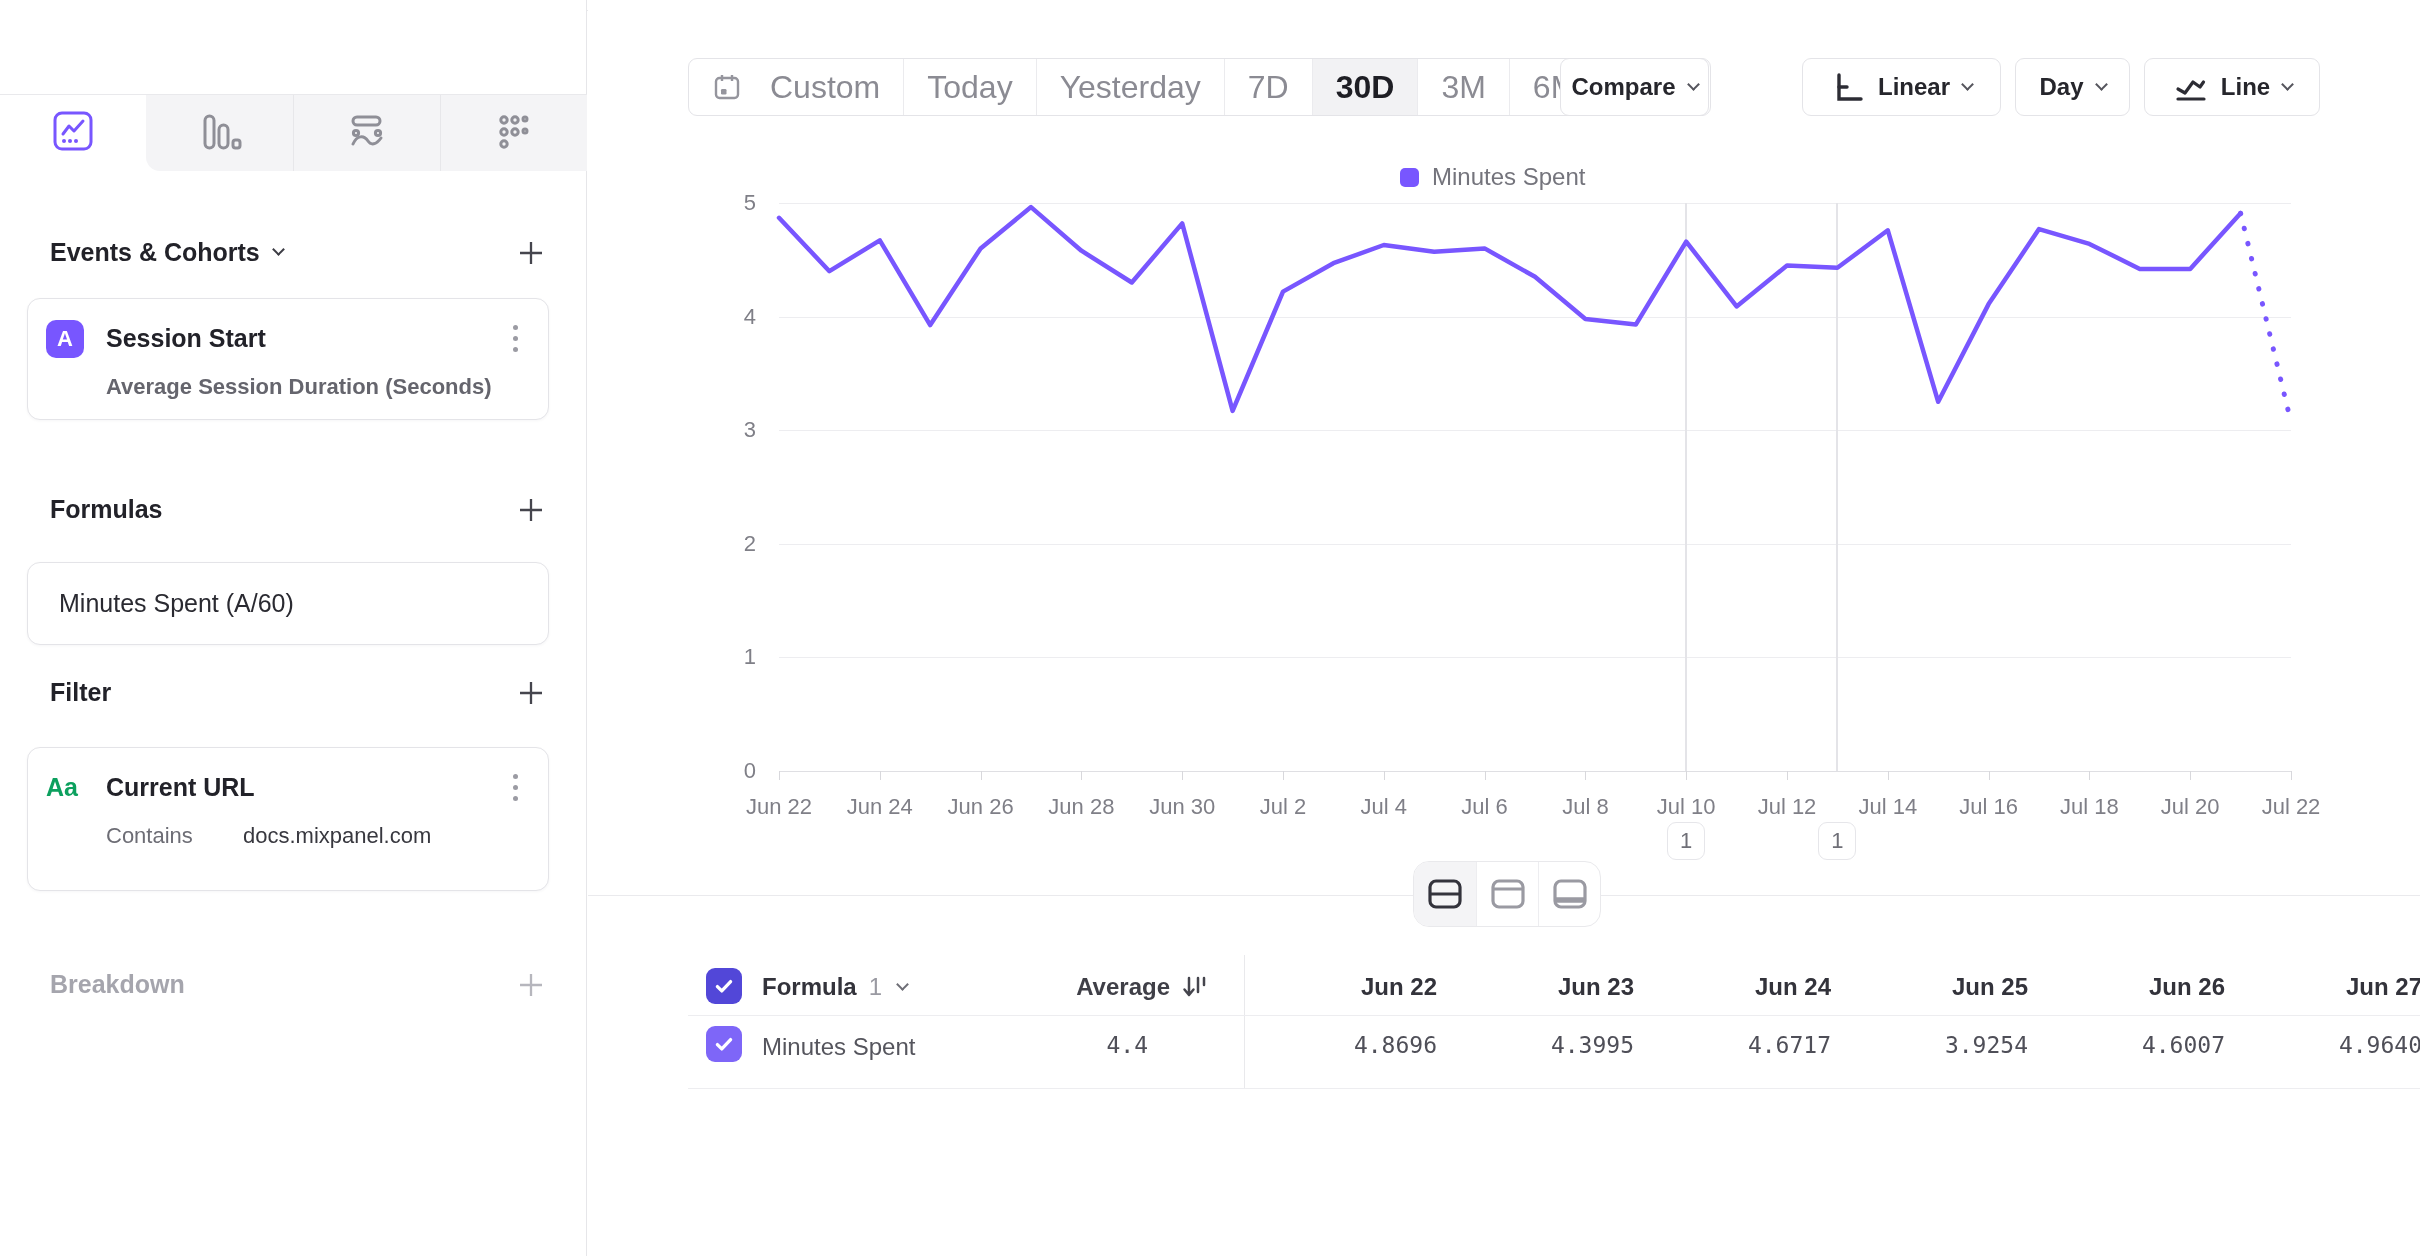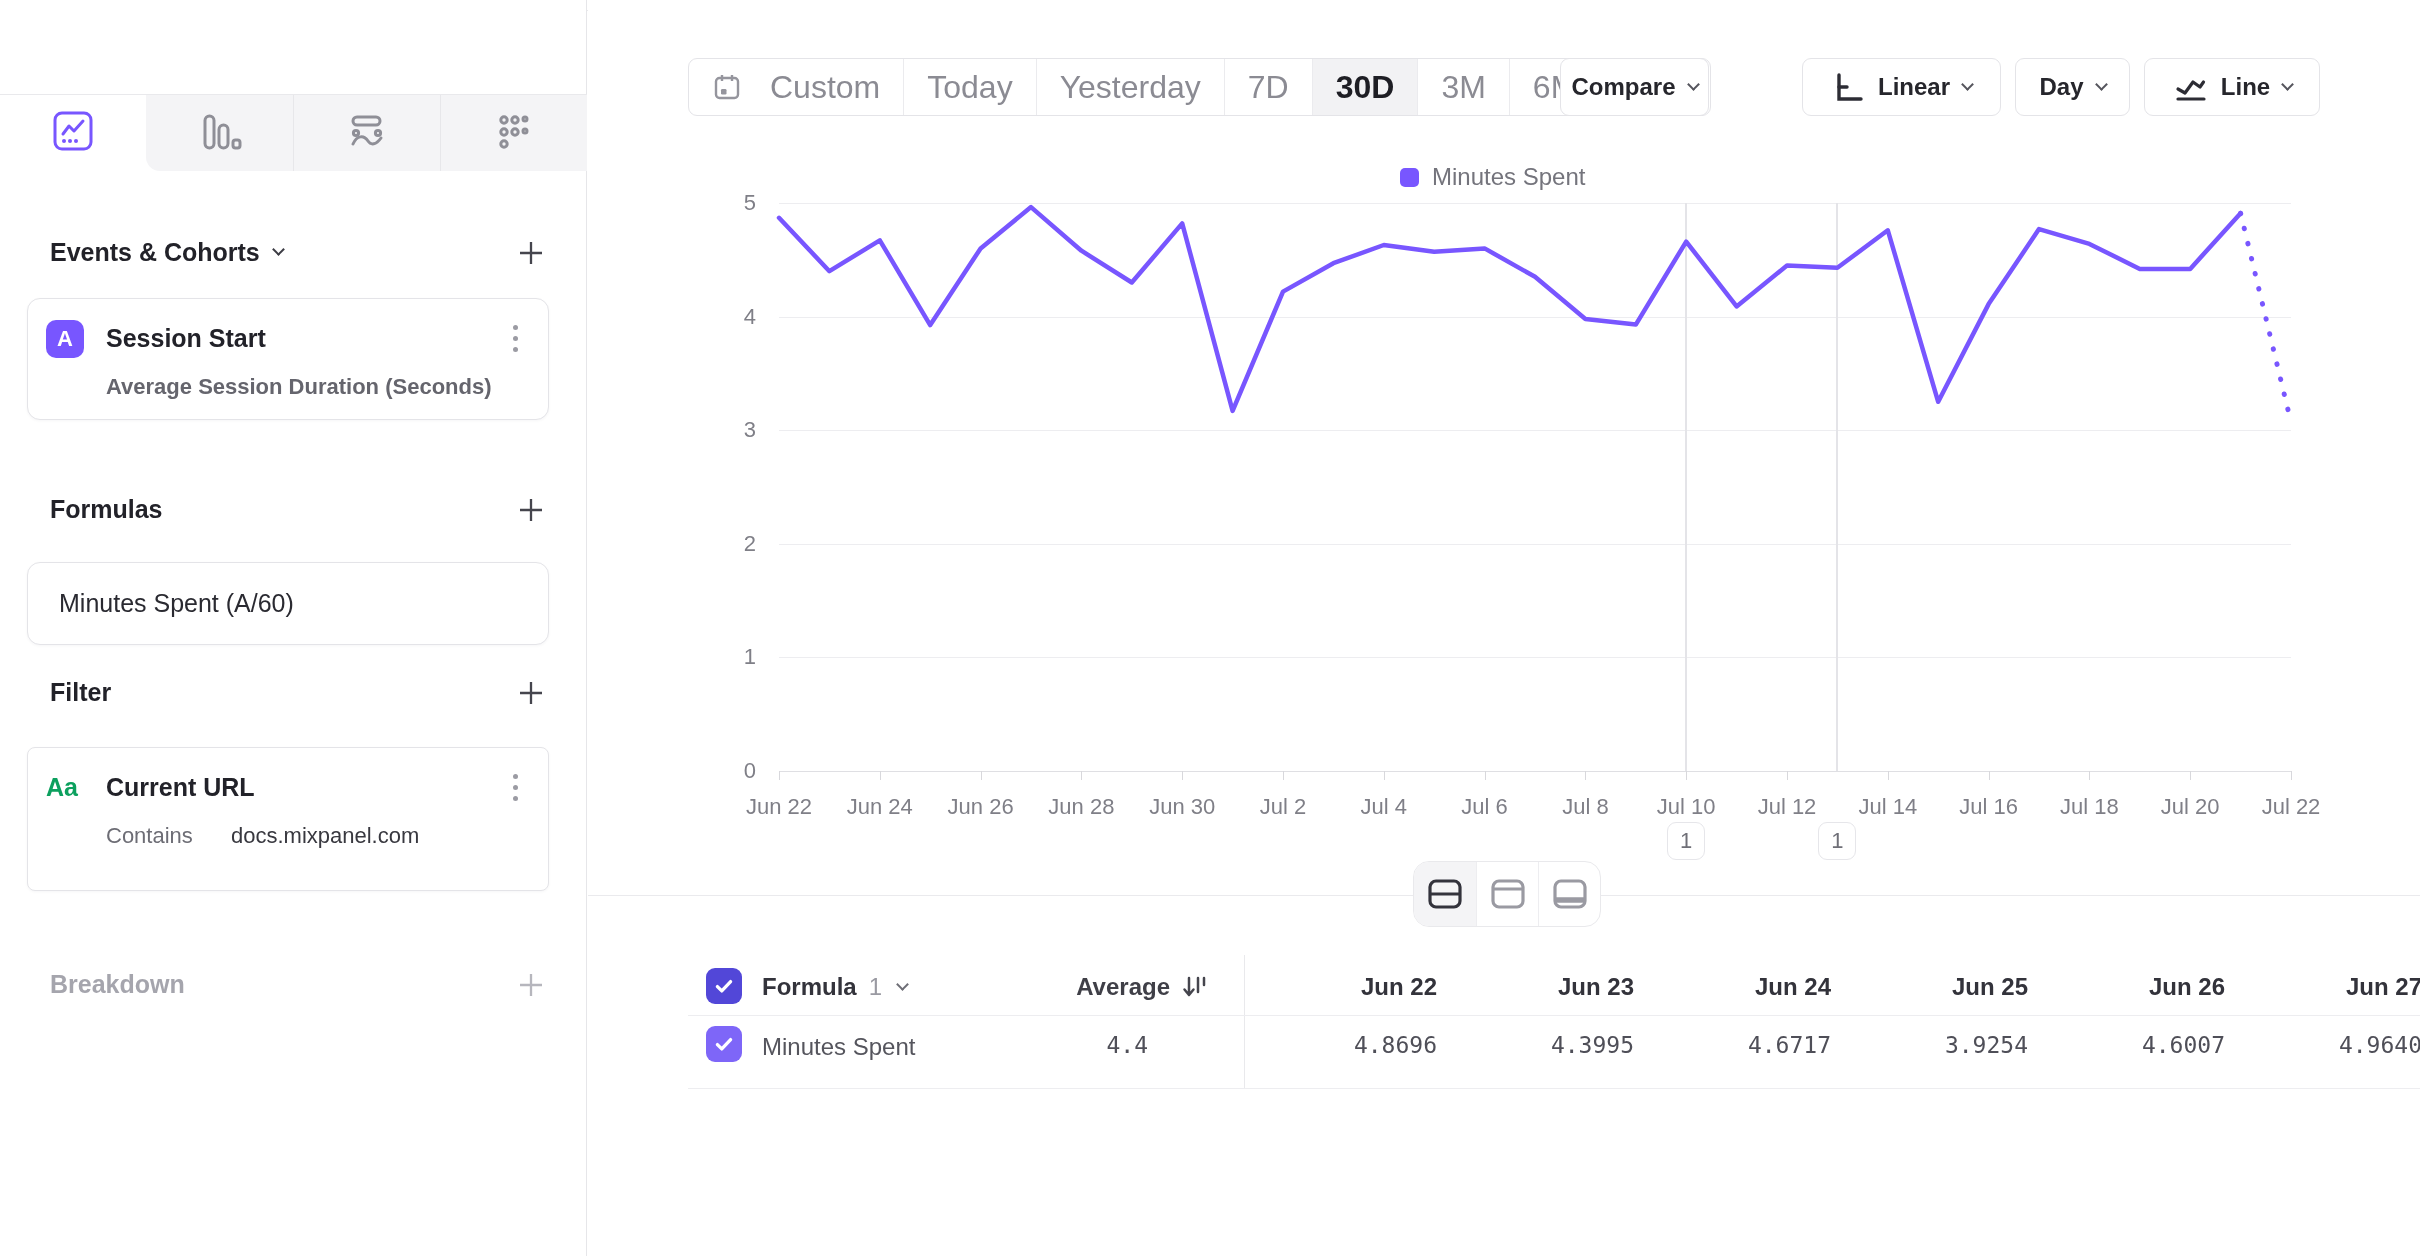--- a/index.html
+++ b/index.html
@@ -38,21 +38,21 @@
   .card-row { display:flex; align-items:center; padding:20px 24px 0 18px; }
   .badge-a { width:38px; height:38px; border-radius:10px; background:#7856FF; color:#fff;
              display:flex; align-items:center; justify-content:center; font-size:22px; font-weight:700; }
   .badge-aa { width:44px; text-align:left; color:#0ca05e; font-size:25px; font-weight:700; }
   .card-title { margin-left:22px; font-size:25px; font-weight:700; color:#222229; }
   .kebab { margin-left:auto; display:flex; flex-direction:column; gap:6px; padding:6px; background:none;
            border:none; cursor:pointer; }
   .kebab i { width:5px; height:5px; border-radius:50%; background:#9b9ba3; }
   .card-sub { margin:16px 0 0 78px; font-size:22px; font-weight:700; color:#65656d; }
   .card-sub .op { font-weight:400; color:#6d6d75; }
-  .card-sub .val { margin-left:32px; font-weight:400; color:#38383f; }
+  .card-sub .val { margin-left:44px; font-weight:400; color:#38383f; }
   .formula-card-label { padding-left:31px; font-size:25px; color:#2a2a31; }
 
   
   .main { position:absolute; left:588px; top:0; width:1832px; height:1256px; overflow:hidden; background:#fff; }
 
   .range-seg { position:absolute; left:100px; top:58px; height:58px; display:flex; background:#fff;
                border:1px solid #e4e4e8; border-radius:9px; overflow:hidden; }
   .seg-btn { display:flex; align-items:center; gap:28px; padding:0 23px; font-size:32px; color:#8b8b93;
              border-left:1px solid #ebebee; cursor:pointer; white-space:nowrap; }
   .seg-btn:first-child { border-left:none; }
@@ -197,21 +197,21 @@
     <span class="t">
         <span>Filter</span>
       </span>
     <button class="plus-btn">
       <svg width="30" height="30" viewBox="0 0 30 30">
         <path d="M15 4v22M4 15h22" stroke="#45454d" stroke-width="2.3"></path>
       </svg>
     </button>
   </div>
 
-  <div class="card" style="top:747px; height:144px;border-radius:8px;">
+  <div class="card" style="top:747px; height:144px;">
     <div class="card-row">
       <span class="badge-aa">Aa</span>
       <span class="card-title" style="margin-left:16px;">Current URL</span>
       <button class="kebab">
           <i></i>
           <i></i>
           <i></i>
         </button>
     </div>
     <div class="card-sub">

